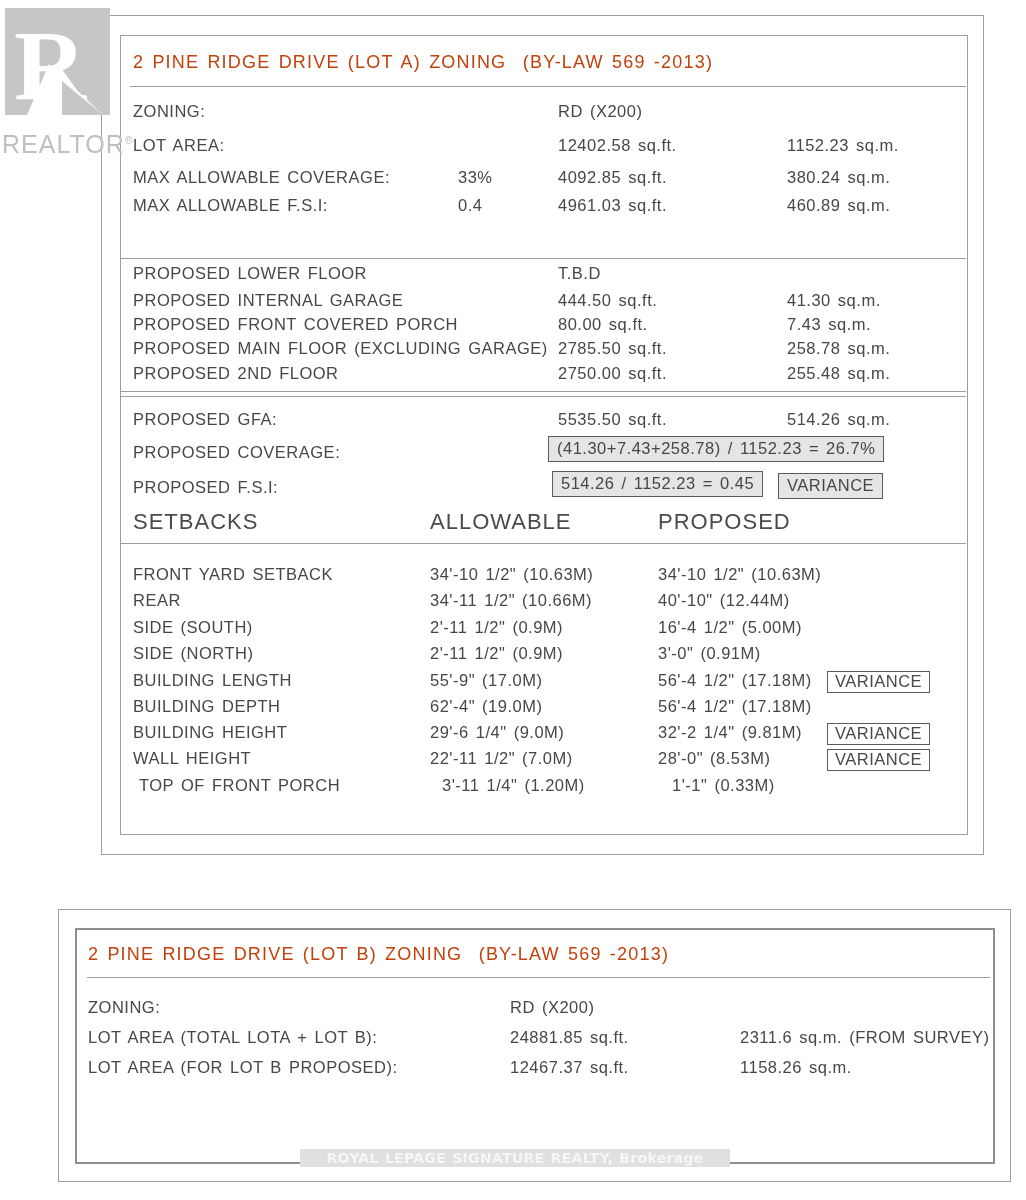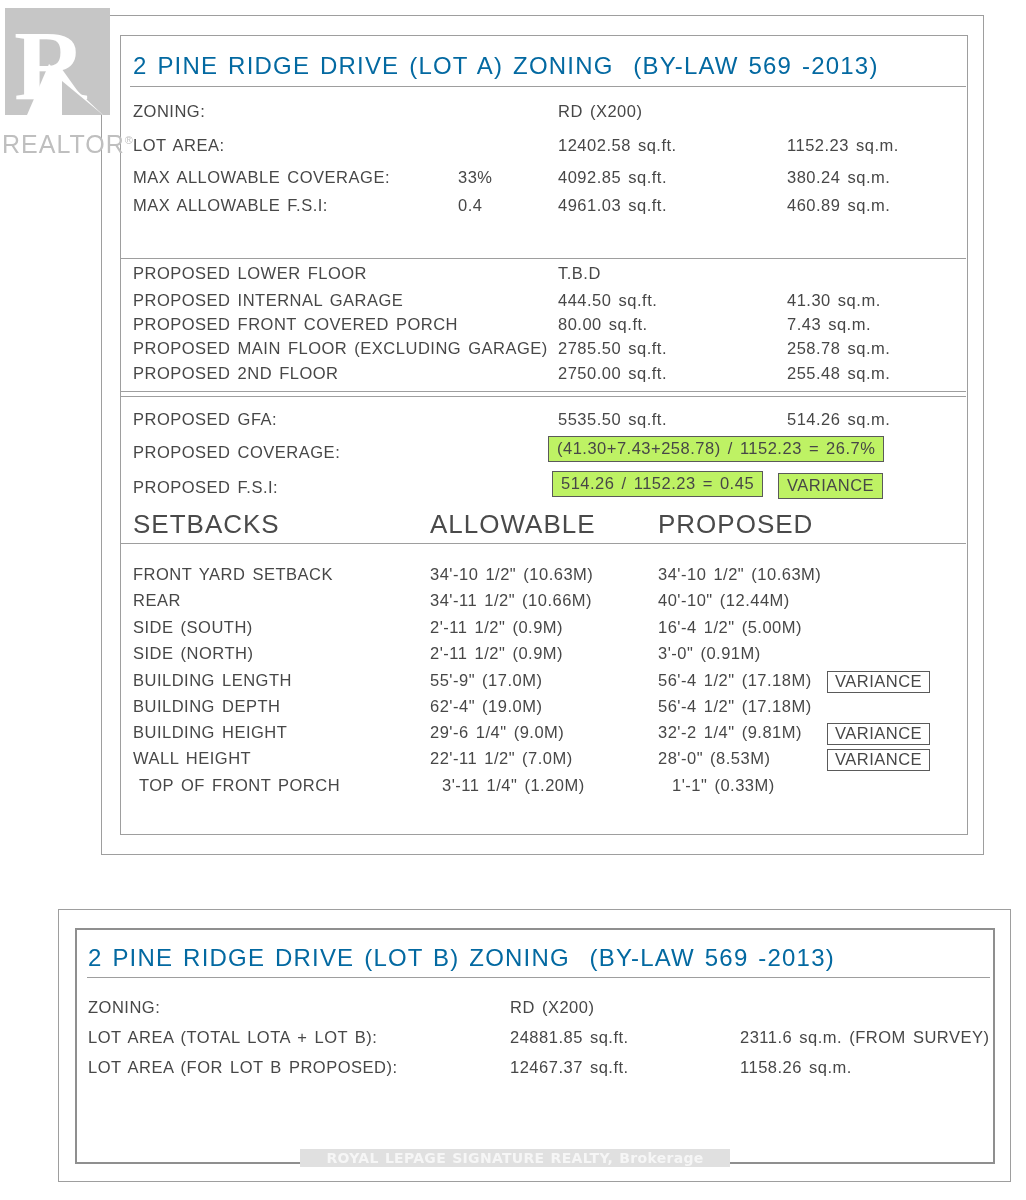--- a/index.html
+++ b/index.html
@@ -2,30 +2,30 @@
 <html><head>
 <meta charset="utf-8">
 <style>
   html,body{margin:0;padding:0;background:#fff;}
   .page{position:relative;width:1026px;height:1200px;background:#ffffff;overflow:hidden;
         font-family:"Liberation Sans",sans-serif;color:#474747;font-size:16.5px;
         letter-spacing:.5px;word-spacing:2px;}
   .box{position:absolute;border:1px solid #9e9e9e;z-index:1;}
   .box-thick{border-width:2px;border-color:#8f8f8f;}
   .hline{position:absolute;height:1px;background:#9e9e9e;z-index:1;}
-  .title{position:absolute;font-size:24px;letter-spacing:1.2px;white-space:pre;color:#0369a1;z-index:2;}
+  .title{position:absolute;font-size:18px;letter-spacing:1.2px;white-space:pre;color:#c2410c;z-index:2;}
   .row{position:absolute;left:0;width:857px;height:22px;z-index:2;}
   .row span{position:absolute;top:0;white-space:nowrap;}
   .cl{left:133px}.cm{left:458px}.cf{left:558px}.cq{left:787px}
   .sl{left:133px}.sa{left:430px}.sp{left:658px}
   .ind .sl{left:139px}.ind .sa{left:442px}.ind .sp{left:672px}
   .sv{left:827px;border:1.5px solid #5a5a5a;padding:0 7px 1px 7px;top:-3px;}
   .bl{left:88px}.bf{left:510px}.bq{left:740px}
-  .hd{font-size:26px;letter-spacing:1px;color:#4a4a4a;}
-  .fbox{position:absolute;border:1.5px solid #5a5a5a;padding:2px 8px 3px 8px;white-space:nowrap;z-index:2;background:#bef264;}
+  .hd{font-size:22px;letter-spacing:1px;color:#4a4a4a;}
+  .fbox{position:absolute;border:1.5px solid #5a5a5a;padding:2px 8px 3px 8px;white-space:nowrap;z-index:2;background:#e5e5e5;}
   .logo{position:absolute;left:5px;top:8px;z-index:3;}
   .logo-text{position:absolute;left:-3px;top:106px;font-size:25px;color:#bfbfbf;
              letter-spacing:1px;white-space:nowrap;font-weight:500;margin-top:16px;}
   .logo-text sup{font-size:11px;}
   .wm{position:absolute;left:300px;top:1149px;width:430px;height:18px;z-index:5;
       background:#e0e0e0;color:#f6f6f6;font-family:"DejaVu Sans",sans-serif;
       font-size:14px;font-weight:bold;text-align:center;line-height:18px;
       letter-spacing:.3px;word-spacing:1px;white-space:nowrap;}
 </style>
 </head>

